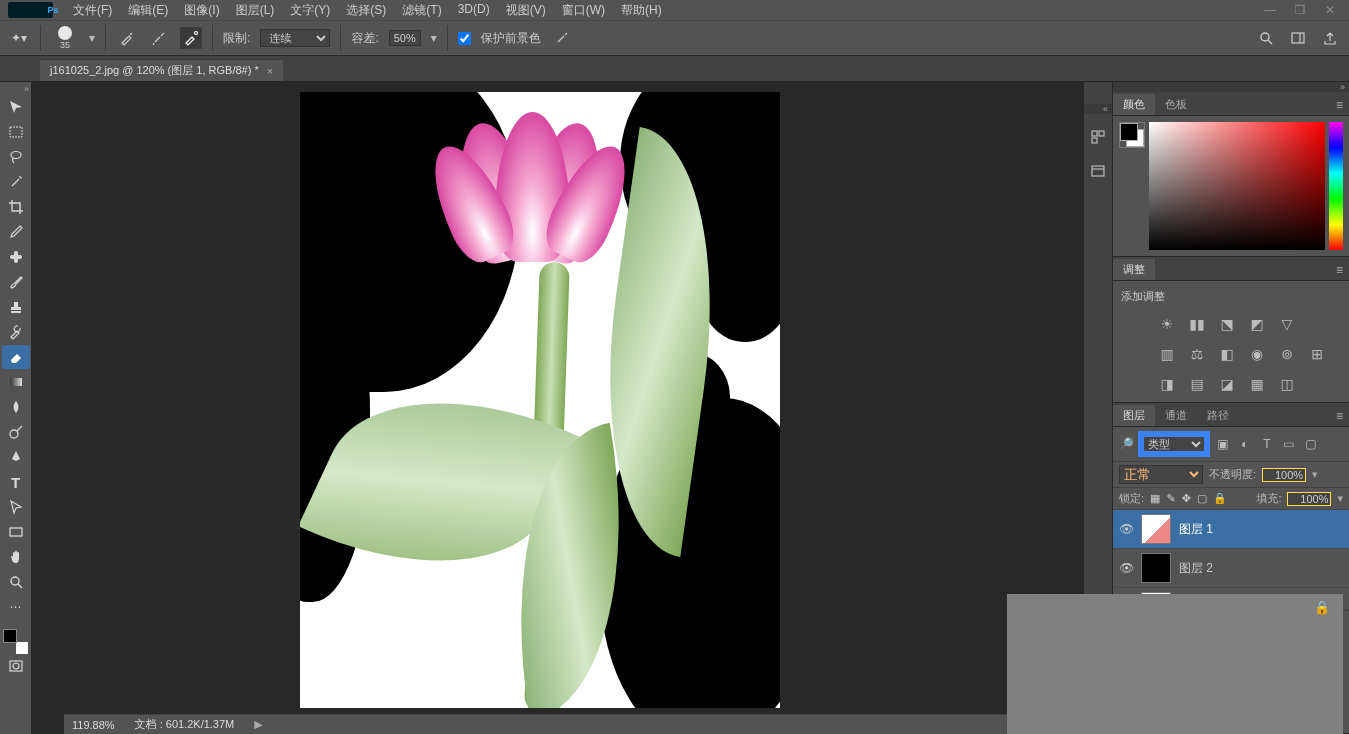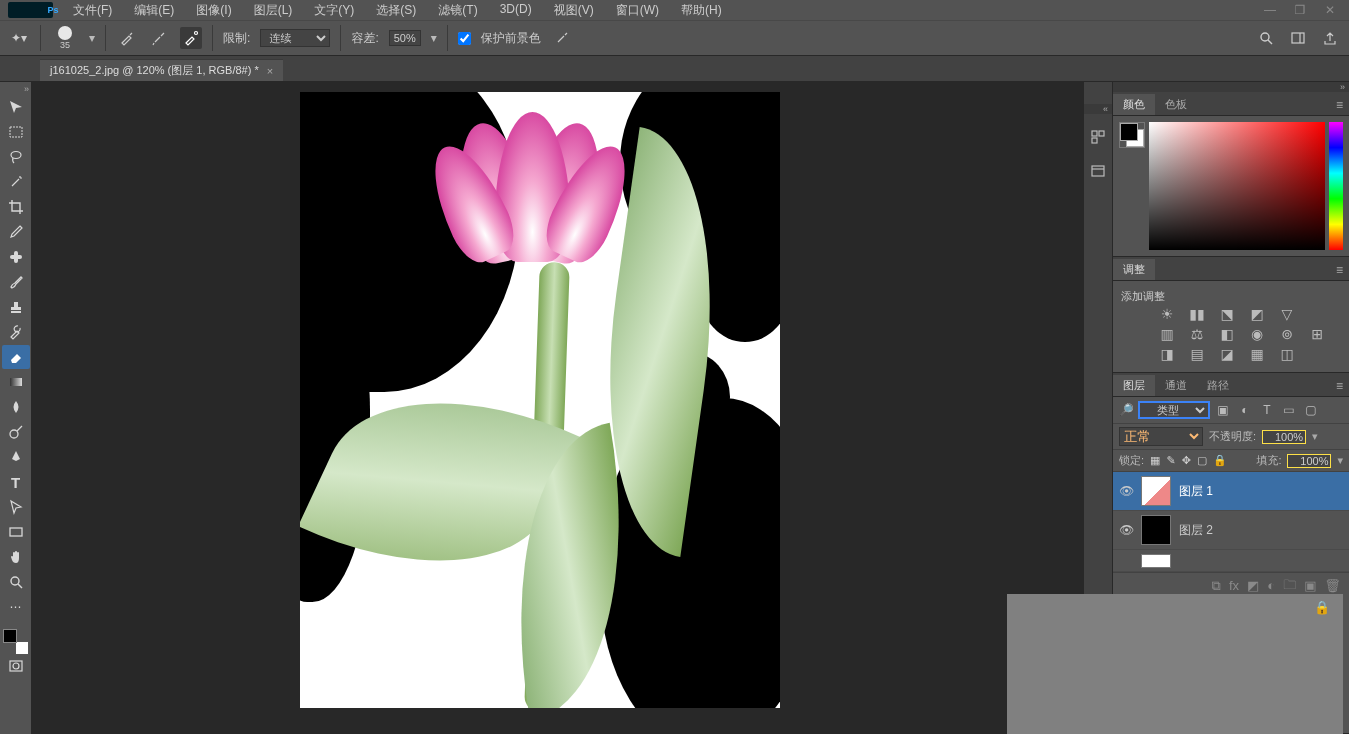--- a/index.html
+++ b/index.html
@@ -1,19 +1,19 @@
 <!DOCTYPE html>
 <html><head>
 <meta charset="utf-8">
 <style>
 * { margin: 0; padding: 0; box-sizing: border-box; user-select: none; }
 body { width: 1349px; height: 734px; background: #535353; font-family: "Microsoft YaHei", sans-serif; font-size: 12px; color: #ccc; overflow: hidden; position: relative; }
 .titlebar { height: 20px; background: #535353; display: flex; align-items: center; padding: 0 8px; }
 .titlebar .logo { width: 16px; height: 16px; background: #001d26; color:#31a8ff; display:flex; align-items:center; justify-content:center; font-size:9px; font-weight:bold; border-radius:2px;padding-left:45px; }
-.titlebar .menu { display: flex; gap: 6px; margin-left: 12px; }
+.titlebar .menu { display: flex; gap: 0; margin-left: 12px; }
 .titlebar .menu span { padding: 2px 8px; cursor: pointer; }
 .titlebar .winctrl { margin-left: auto; display: flex; gap: 8px; color:#8a8a8a; }
 .titlebar .winctrl span { width:22px; height:16px; display:flex; align-items:center; justify-content:center; cursor:pointer; }
 .options-bar { height: 36px; background: #535353; border-top: 1px solid #484848; border-bottom: 1px solid #282828; display: flex; align-items: center; padding: 0 8px; gap: 10px; }
 .options-bar .divider { width:1px; height:26px; background:#3a3a3a; }
 .options-bar .brush-preview { width:28px; height:28px; display:flex; flex-direction:column; align-items:center; justify-content:center; }
 .options-bar .brush-preview .dot { width:14px; height:14px; background:#e8e8e8; border-radius:50%; }
 .options-bar .brush-preview .sz { font-size:9px; color:#ccc; }
 .options-bar select, .options-bar input { background:#444; border:1px solid #333; color:#ccc; font-size:11px; padding:1px 4px; }
 .options-bar .opt-icon { width:22px; height:22px; display:flex; align-items:center; justify-content:center; cursor:pointer; border-radius:2px; }
@@ -46,25 +46,25 @@
 .panel-tabs { height:24px; background:#424242; display:flex; align-items:flex-end; border-bottom:1px solid #282828; }
 .ptab { padding:3px 10px; font-size:11px; color:#aaa; cursor:pointer; }
 .ptab.active { background:#535353; color:#ddd; }
 .ptab-menu { margin-left:auto; padding:3px 6px; color:#aaa; cursor:pointer; }
 .color-body { height:140px; display:flex; padding:6px; gap:4px; }
 .color-swatch { width:26px; height:26px; border:1px solid #777; position:relative; }
 .color-swatch .fg { position:absolute; width:18px; height:18px; background:#000; border:1px solid #aaa; top:0; left:0; }
 .color-swatch .bg { position:absolute; width:18px; height:18px; background:#fff; border:1px solid #aaa; bottom:0; right:0; }
 .color-picker { flex:1; background:linear-gradient(to top, #000, transparent), linear-gradient(to right, #fff, #f00); position:relative; }
 .hue-strip { width:14px; background:linear-gradient(to bottom,#f0f,#00f,#0ff,#0f0,#ff0,#f00); }
-.adjust-body { padding:8px; display:flex; flex-direction:column; }
+.adjust-body { padding:8px; display:flex; flex-direction:column; gap:10px; }
 .adjust-row { display:flex; gap:10px; justify-content:flex-start; padding-left:36px; }
 .adj-icon { width:20px; height:20px; display:flex; align-items:center; justify-content:center; color:#bbb; cursor:pointer; font-size:14px; }
 .layers-header { display:flex; align-items:center; gap:4px; padding:4px 6px; border-bottom:1px solid #424242; }
-.layers-header select { background:#444; border:2px solid #3b82f6; color:#ccc; font-size:11px; flex:0 0 72px;text-align:center; }
+.layers-header select { background:#444; border:6px solid #3b82f6; color:#ccc; font-size:11px; flex:0 0 72px; }
 .layers-header .lh-icon { width:18px; height:18px; display:flex; align-items:center; justify-content:center; color:#bbb; cursor:pointer; }
 .layers-row { display:flex; align-items:center; gap:6px; padding:3px 6px; border-bottom:1px solid #424242; font-size:11px; }
 .layers-row select.blend { background:#444; border:1px solid #333; color:#fdba74; flex:0 0 84px; }
 .layers-row .label { color:#bbb; }
 .layers-row .val { background:#444; border:1px solid #fde047; padding:0 2px; width:44px; text-align:right; }
 .layer-list { overflow:auto; }
 .layer-item { display:flex; align-items:center; padding:4px 6px; gap:8px; border-bottom:1px solid #4a4a4a; }
 .layer-item.active { background:#3a6ea5; color:#fff; }
 .layer-item .eye { width:14px; text-align:center; color:#ccc; }
 .layer-item .thumb { width:30px; height:30px; background:#fff; border:1px solid #777; }
@@ -310,20 +310,25 @@
         <div class="leaf3"></div>
         <div class="flower">
           <div class="petal" style="left:30px;top:10px;width:70px;height:140px;transform:rotate(-12deg);"></div>
           <div class="petal" style="left:100px;top:10px;width:70px;height:140px;transform:rotate(12deg);"></div>
           <div class="petal" style="left:65px;top:0;width:75px;height:150px;"></div>
           <div class="petal" style="left:10px;top:30px;width:60px;height:120px;transform:rotate(-25deg);"></div>
           <div class="petal" style="left:130px;top:30px;width:60px;height:120px;transform:rotate(25deg);"></div>
         </div>
       </div>
     </div>
+    <div class="status-bar">
+      <span>119.88%</span>
+      <span>文档 : 601.2K/1.37M</span>
+      <span class="ar">▶</span>
+    </div>
   </div>
 
   <div class="mini-panels">
     <div class="collapse-btn" style="width:100%;">«</div>
     <div class="mini-icon">
         <svg viewBox="0 0 16 16" fill="none" stroke="#bbb" stroke-width="1.2">
           <rect x="2" y="2" width="5" height="5"></rect>
           <rect x="9" y="2" width="5" height="5"></rect>
           <rect x="2" y="9" width="5" height="5"></rect>
         </svg>

